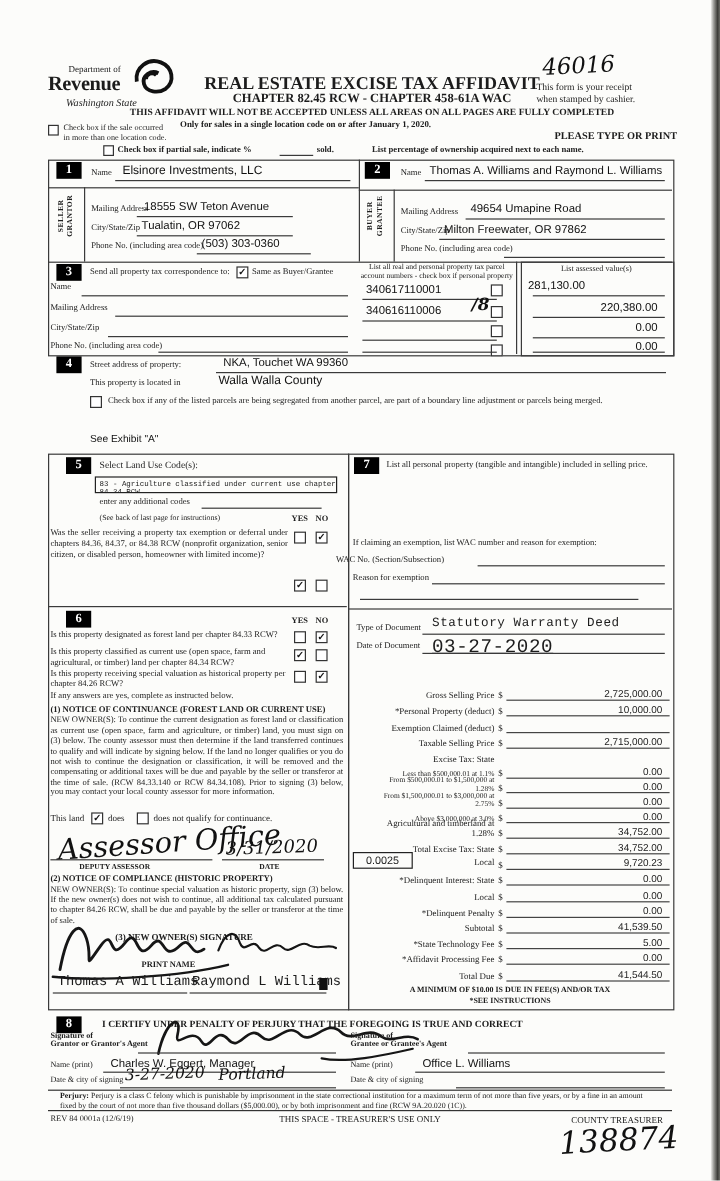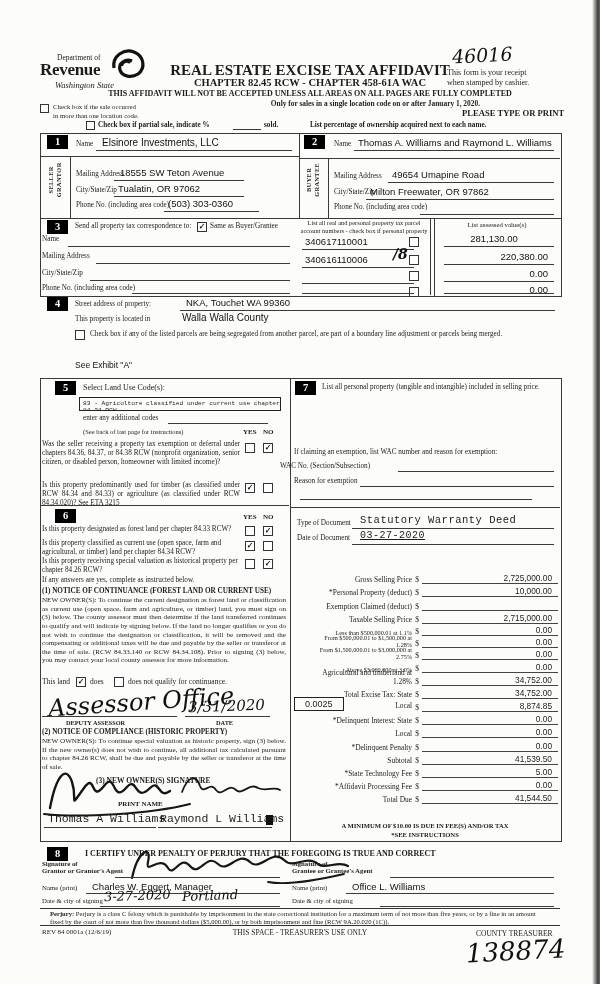--- a/index.html
+++ b/index.html
@@ -42,21 +42,21 @@
   <div class="A b" style="left:40px;top:60px;font-size:17px;letter-spacing:-.3px;">Revenue</div>
   <svg class="A" style="left:108px;top:46px;" width="40" height="34" viewBox="0 0 40 34">
     <path d="M6,22 C4,10 16,2 26,6 C36,10 38,22 30,28 C24,32 14,31 12,24 C10,17 18,12 24,15" fill="none" stroke="#111" stroke-width="3.2"></path>
     <path d="M14,20 C14,16 19,14 22,17" fill="none" stroke="#111" stroke-width="2.4"></path>
   </svg>
   <div class="A" style="left:55px;top:80px;font-size:8.5px;font-style:italic;">Washington State</div>
 
   <div class="A b" style="left:160px;top:62px;width:300px;text-align:center;font-size:15px;">REAL ESTATE EXCISE TAX AFFIDAVIT</div>
   <div class="A b" style="left:160px;top:77px;width:300px;text-align:center;font-size:10.5px;">CHAPTER 82.45 RCW - CHAPTER 458-61A WAC</div>
   <div class="A b" style="left:70px;top:89px;width:480px;text-align:center;font-size:8px;">THIS AFFIDAVIT WILL NOT BE ACCEPTED UNLESS ALL AREAS ON ALL PAGES ARE FULLY COMPLETED</div>
-  <div class="A b" style="left:150px;top:98.5px;width:330px;text-align:right;font-size:7.4px;">Only for sales in a single location code on or after January 1, 2020.</div>
+  <div class="A b" style="left:150px;top:98.5px;width:330px;text-align:left;font-size:7.4px;">Only for sales in a single location code on or after January 1, 2020.</div>
 
   <div class="A hand" style="left:452px;top:44px;font-size:19px;transform:rotate(-3deg);">46016</div>
   <div class="A" style="left:447px;top:68px;font-size:8px;">This form is your receipt</div>
   <div class="A" style="left:447px;top:78px;font-size:8px;">when stamped by cashier.</div>
 
   <div class="A cb" style="left:40px;top:104px;width:7px;height:7px;"></div>
   <div class="A lbl2" style="left:53px;top:103px;">Check box if the sale occurred</div>
   <div class="A lbl2" style="left:53px;top:112px;">in more than one location code.</div>
   <div class="A b" style="left:462px;top:108px;font-size:8.6px;">PLEASE TYPE OR PRINT</div>
 
@@ -133,21 +133,21 @@
   <div class="A hand b" style="left:393px;top:246px;font-size:14px;">/8</div>
   <div class="A cb" style="left:409px;top:255px;"></div>
   <div class="A ul" style="left:302px;top:267px;width:112px;"></div>
   <div class="A cb" style="left:409px;top:271px;"></div>
   <div class="A ul" style="left:302px;top:283px;width:112px;"></div>
   <div class="A cb" style="left:409px;top:287px;"></div>
   <div class="A ul" style="left:302px;top:293px;width:112px;"></div>
 
   <div class="A box" style="left:434px;top:218px;width:126px;height:77px;"></div>
   <div class="A lbl2" style="left:436px;top:221px;width:122px;text-align:center;">List assessed value(s)</div>
-  <div class="A val" style="left:440px;top:233px;width:108px;text-align:center;">281,130.00</div>
+  <div class="A val" style="left:440px;top:233px;width:108px;text-align:left;">281,130.00</div>
   <div class="A ul" style="left:444px;top:246px;width:110px;"></div>
   <div class="A val" style="left:440px;top:251px;width:108px;text-align:right;">220,380.00</div>
   <div class="A ul" style="left:444px;top:264px;width:110px;"></div>
   <div class="A val" style="left:440px;top:268px;width:108px;text-align:right;">0.00</div>
   <div class="A ul" style="left:444px;top:281px;width:110px;"></div>
   <div class="A val" style="left:440px;top:284px;width:108px;text-align:right;">0.00</div>
   <div class="A ul" style="left:444px;top:293px;width:110px;"></div>
 
   <div class="A secnum" style="left:47px;top:297px;">4</div>
   <div class="A lbl" style="left:75px;top:300px;">Street address of property:</div>
@@ -168,21 +168,20 @@
     <span class="sans" style="font-size:6.2px;display:block;padding:2px 0 0 3px;">83 - Agriculture classified under current use chapter 84.34 RCW</span>
   </div>
   <div class="A lbl" style="left:83px;top:414px;">enter any additional codes</div>
   <div class="A ul" style="left:168px;top:423px;width:100px;"></div>
   <div class="A lbl2" style="left:83px;top:428px;font-size:6.5px;">(See back of last page for instructions)</div>
   <div class="A b" style="left:243px;top:428px;font-size:7px;">YES</div>
   <div class="A b" style="left:263px;top:428px;font-size:7px;">NO</div>
   <div class="A lbl just" style="left:42px;top:440px;width:198px;line-height:1.27;">Was the seller receiving a property tax exemption or deferral under chapters 84.36, 84.37, or 84.38 RCW (nonprofit organization, senior citizen, or disabled person, homeowner with limited income)?</div>
   <div class="A cb" style="left:245px;top:443px;"></div>
   <div class="A cb" style="left: 263px; top: 443px; font-weight: bold;">✓</div>
-  <div class="A lbl just" style="left:42px;top:481px;width:198px;line-height:1.27;">Is this property predominantly used for timber (as classified under RCW 84.34 and 84.33) or agriculture (as classified under RCW 84.34.020)? See ETA 3215</div>
   <div class="A cb" style="left: 245px; top: 483px; font-weight: bold;">✓</div>
   <div class="A cb" style="left:263px;top:483px;"></div>
 
   <div class="A" style="left:40px;top:505px;width:249px;height:0;border-top:1px solid #3a3a3a;"></div>
   <div class="A secnum" style="left:55px;top:509px;">6</div>
   <div class="A b" style="left:243px;top:513px;font-size:7px;">YES</div>
   <div class="A b" style="left:263px;top:513px;font-size:7px;">NO</div>
   <div class="A lbl" style="left:42px;top:525px;width:198px;line-height:1.27;">Is this property designated as forest land per chapter 84.33 RCW?</div>
   <div class="A cb" style="left:245px;top:526px;"></div>
   <div class="A cb" style="left: 263px; top: 526px; font-weight: bold;">✓</div>
@@ -230,21 +229,21 @@
   <div class="A ul" style="left:398px;top:471px;width:156px;"></div>
   <div class="A lbl" style="left:294px;top:477px;">Reason for exemption</div>
   <div class="A ul" style="left:360px;top:486px;width:194px;"></div>
   <div class="A ul" style="left:300px;top:499px;width:232px;"></div>
   <div class="A" style="left:290px;top:507px;width:270px;height:0;border-top:1px solid #3a3a3a;"></div>
 
   <div class="A lbl" style="left:297px;top:519px;">Type of Document</div>
   <div class="A mono" style="left:360px;top:514px;font-size:10.5px;letter-spacing:.5px;">Statutory Warranty Deed</div>
   <div class="A ul" style="left:352px;top:528px;width:202px;"></div>
   <div class="A lbl" style="left:297px;top:534px;">Date of Document</div>
-  <div class="A mono" style="left:360px;top:530px;font-size:10px;letter-spacing:.5px;text-decoration:underline;">03-27-2020</div>
+  <div class="A mono" style="left:360px;top:530px;font-size:16px;letter-spacing:.5px;text-decoration:underline;">03-27-2020</div>
   <div class="A ul" style="left:352px;top:544px;width:202px;"></div>
 
   <div class="A" id="taxtable">
     <div class="tax-row">
       <div class="tax-label-cell">
           <span class="tax-label">Gross Selling Price</span>
         </div>
       <span class="tax-dollar">$</span>
       <span class="tax-line"><span class="tax-value">2,725,000.00</span></span>
     </div>
@@ -266,20 +265,27 @@
     </div>
 
     <div class="tax-row">
       <div class="tax-label-cell">
           <span class="tax-label">Taxable Selling Price</span>
         </div>
       <span class="tax-dollar">$</span>
       <span class="tax-line"><span class="tax-value">2,715,000.00</span></span>
     </div>
 
+    <div class="tax-row header-only">
+      <div class="tax-label-cell">
+          <span class="tax-label">Excise Tax: State</span>
+        </div>
+      <span class="tax-dollar">$</span>
+      <span class="tax-line"><span class="tax-value"></span></span>
+    </div>
 
     <div class="tax-row small">
       <div class="tax-label-cell">
           <span class="tax-label">Less than $500,000.01 at 1.1%</span>
         </div>
       <span class="tax-dollar">$</span>
       <span class="tax-line"><span class="tax-value">0.00</span></span>
     </div>
 
     <div class="tax-row small">
@@ -321,21 +327,21 @@
       <span class="tax-dollar">$</span>
       <span class="tax-line"><span class="tax-value">34,752.00</span></span>
     </div>
 
     <div class="tax-row">
       <div class="tax-label-cell">
           <span class="rate-box" style="display: inline-block; text-align: center;">0.0025</span>
           <span class="tax-label">Local</span>
         </div>
       <span class="tax-dollar">$</span>
-      <span class="tax-line"><span class="tax-value">8,874.85</span></span>
+      <span class="tax-line"><span class="tax-value">9,720.23</span></span>
     </div>
 
     <div class="tax-row">
       <div class="tax-label-cell">
           <span class="tax-label">*Delinquent Interest: State</span>
         </div>
       <span class="tax-dollar">$</span>
       <span class="tax-line"><span class="tax-value">0.00</span></span>
     </div>
 

